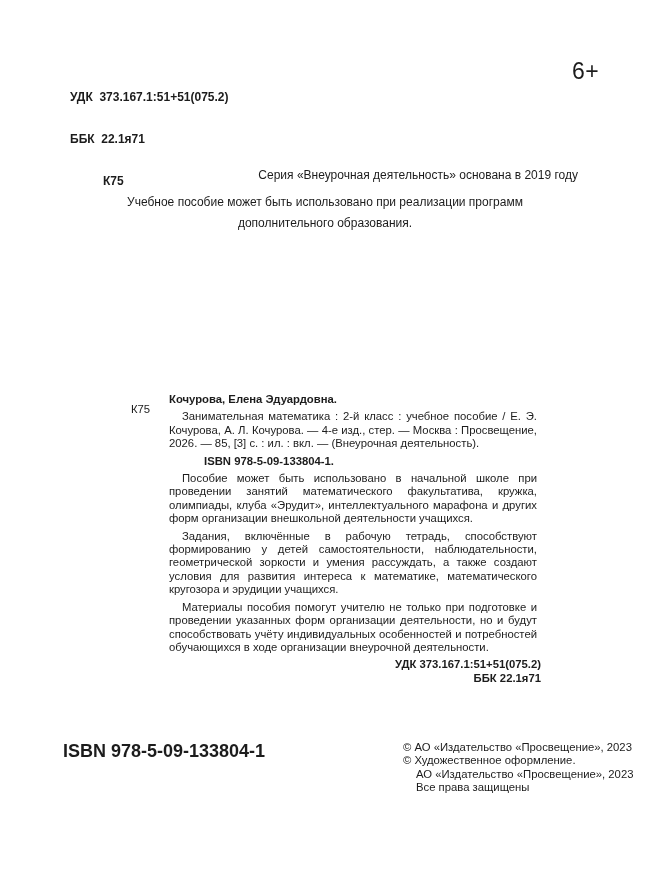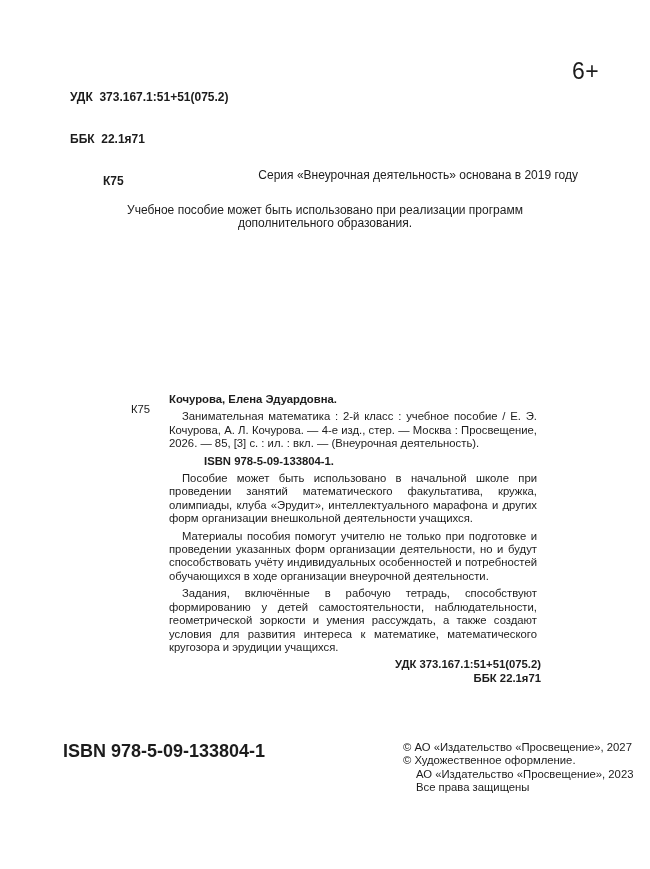--- a/index.html
+++ b/index.html
@@ -44,25 +44,25 @@
     left: 0;
     top: 168px;
     width: 578px;
     text-align: right;
     font-size: 12px;
   }
   
   .usage-note {
     position: absolute;
     left: 88px;
-    top: 204px;
+    top: 192px;
     width: 474px;
     text-align: center;
     font-size: 12px;
-    line-height: 13px;
+    line-height: 21px;
   }
   
   .margin-code {
     position: absolute;
     left: 131px;
     top: 403px;
     font-size: 11.3px;
     line-height: 13.4px;
   }
   
@@ -135,30 +135,30 @@
 
   <div class="usage-note">Учебное пособие может быть использовано при реализации программ дополнительного образования.</div>
 
   <div class="margin-code">К75</div>
 
   <div class="catalog">
     <p class="author">Кочурова, Елена Эдуардовна.</p>
     <p class="desc">Занимательная математика : 2-й класс : учебное пособие / Е. Э. Кочурова, А. Л. Кочурова. — 4-е изд., стер. — Москва : Просвещение, 2026. — 85, [3] с. : ил. : вкл. — (Внеурочная деятельность).</p>
     <p class="isbn-line">ISBN 978-5-09-133804-1.</p>
     <p class="body-par">Пособие может быть использовано в начальной школе при проведении занятий математического факультатива, кружка, олимпиады, клуба «Эрудит», интеллектуального марафона и других форм организации внешкольной деятельности учащихся.</p>
+    <p class="body-par">Задания, включённые в рабочую тетрадь, способствуют формированию у детей самостоятельности, наблюдательности, геометрической зоркости и умения рассуждать, а также создают условия для развития интереса к математике, математического кругозора и эрудиции учащихся.</p>
     <p class="body-par">Материалы пособия помогут учителю не только при подготовке и проведении указанных форм организации деятельности, но и будут способствовать учёту индивидуальных особенностей и потребностей обучающихся в ходе организации внеурочной деятельности.</p>
-    <p class="body-par">Задания, включённые в рабочую тетрадь, способствуют формированию у детей самостоятельности, наблюдательности, геометрической зоркости и умения рассуждать, а также создают условия для развития интереса к математике, математического кругозора и эрудиции учащихся.</p>
     <div class="codes-right">
       <div>УДК 373.167.1:51+51(075.2)</div>
       <div>ББК 22.1я71</div>
     </div>
   </div>
 
   <div class="footer-isbn">ISBN 978-5-09-133804-1</div>
 
   <div class="copyright-block">
-    <div>© АО «Издательство «Просвещение», 2027</div>
+    <div>© АО «Издательство «Просвещение», 2023</div>
     <div>© Художественное оформление.</div>
     <div class="indented">АО «Издательство «Просвещение», 2023</div>
     <div class="indented">Все права защищены</div>
   </div>
 
 </div>
 
 </body></html>

